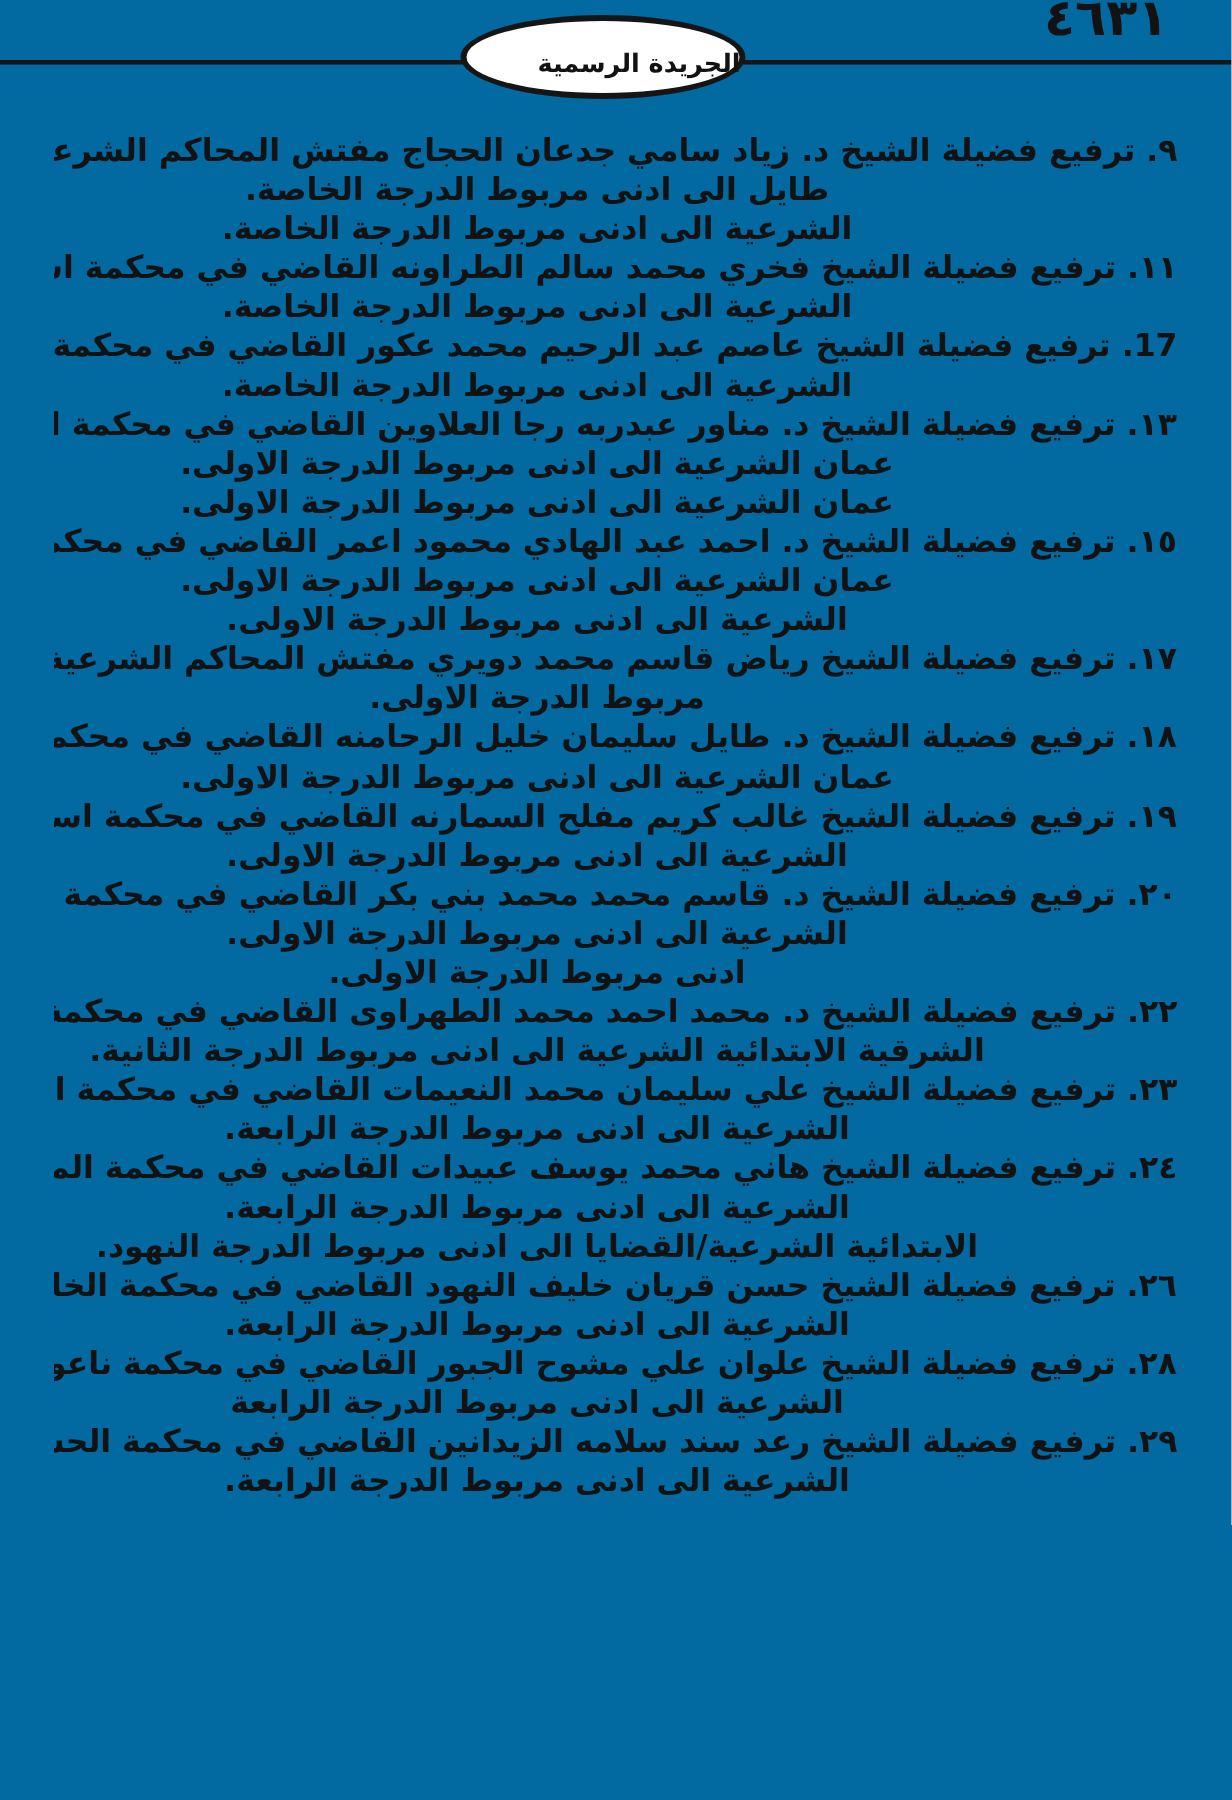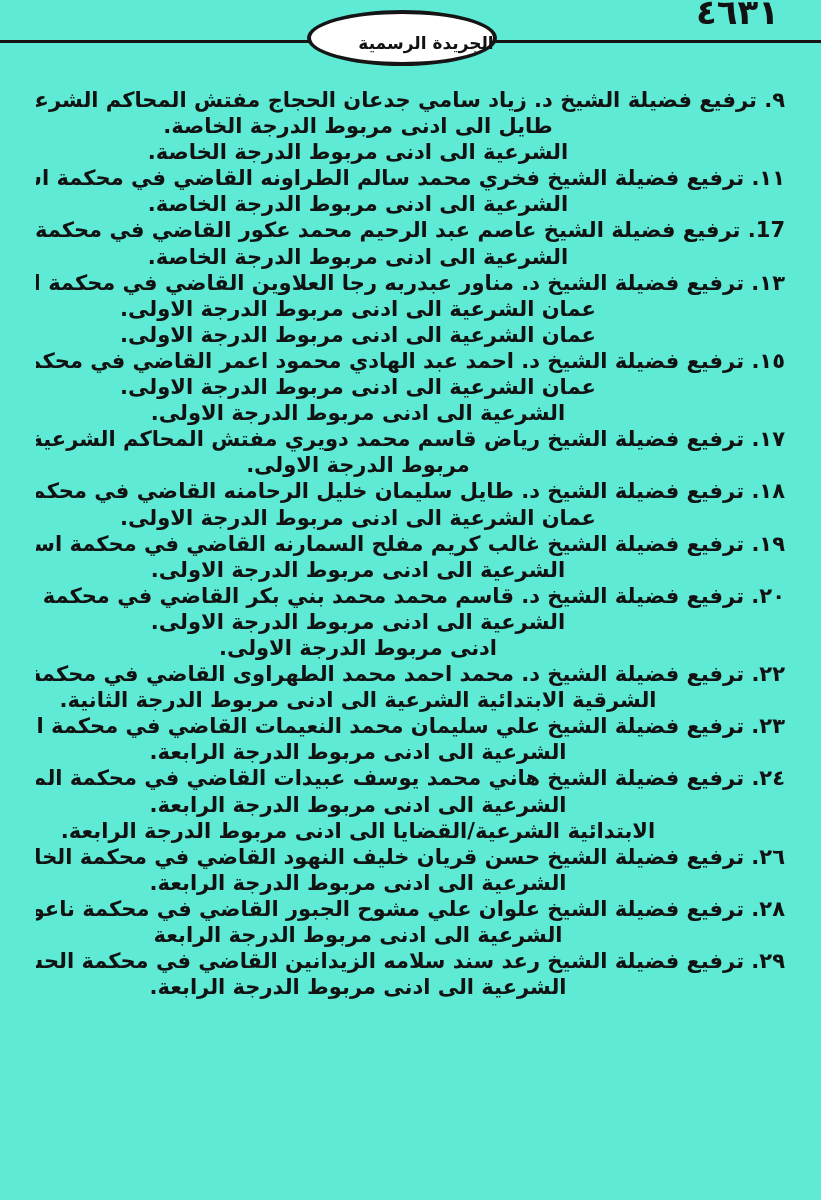--- a/index.html
+++ b/index.html
@@ -4,21 +4,21 @@
 <style>
   html, body {
     margin: 0;
     padding: 0;
     background: #ffffff;
   }
   .page {
     position: relative;
     width: 821px;
     height: 1200px;
-    background: #5eead4;
+    background: #0369a1;
     overflow: hidden;
     font-family: "DejaVu Sans", sans-serif;
     color: #121212;
   }
   
   .page-number {
     position: absolute;
     top: -8px;
     right: 42px;
     font-size: 34px;
@@ -155,21 +155,21 @@
       </div>
       <div class="item">
         <div class="l1">٢٣. ترفيع فضيلة الشيخ علي سليمان محمد النعيمات القاضي في محكمة البتراء الابتدائية</div>
         <div class="l2">الشرعية الى ادنى مربوط الدرجة الرابعة.</div>
       </div>
       <div class="item">
         <div class="l1">٢٤. ترفيع فضيلة الشيخ هاني محمد يوسف عبيدات القاضي في محكمة المفرق الابتدائية</div>
         <div class="l2">الشرعية الى ادنى مربوط الدرجة الرابعة.</div>
       </div>
       <div class="item">
-        <div class="l2">الابتدائية الشرعية/القضايا الى ادنى مربوط الدرجة الرابعة.</div>
+        <div class="l2">الابتدائية الشرعية/القضايا الى ادنى مربوط الدرجة النهود.</div>
       </div>
       <div class="item">
         <div class="l1">٢٦. ترفيع فضيلة الشيخ حسن قريان خليف النهود القاضي في محكمة الخالدية الابتدائية</div>
         <div class="l2">الشرعية الى ادنى مربوط الدرجة الرابعة.</div>
       </div>
       <div class="item">
         <div class="l1">٢٨. ترفيع فضيلة الشيخ علوان علي مشوح الجبور القاضي في محكمة ناعور الابتدائية</div>
         <div class="l2">الشرعية الى ادنى مربوط الدرجة الرابعة</div>
       </div>
       <div class="item">

